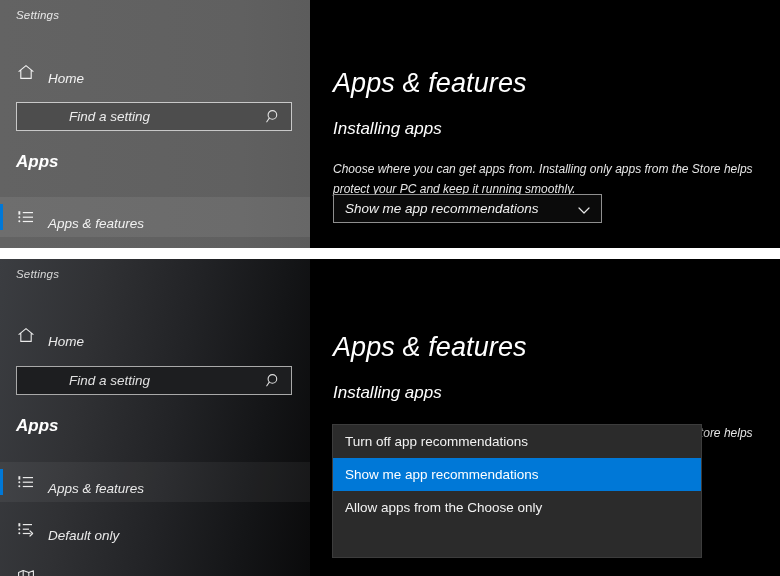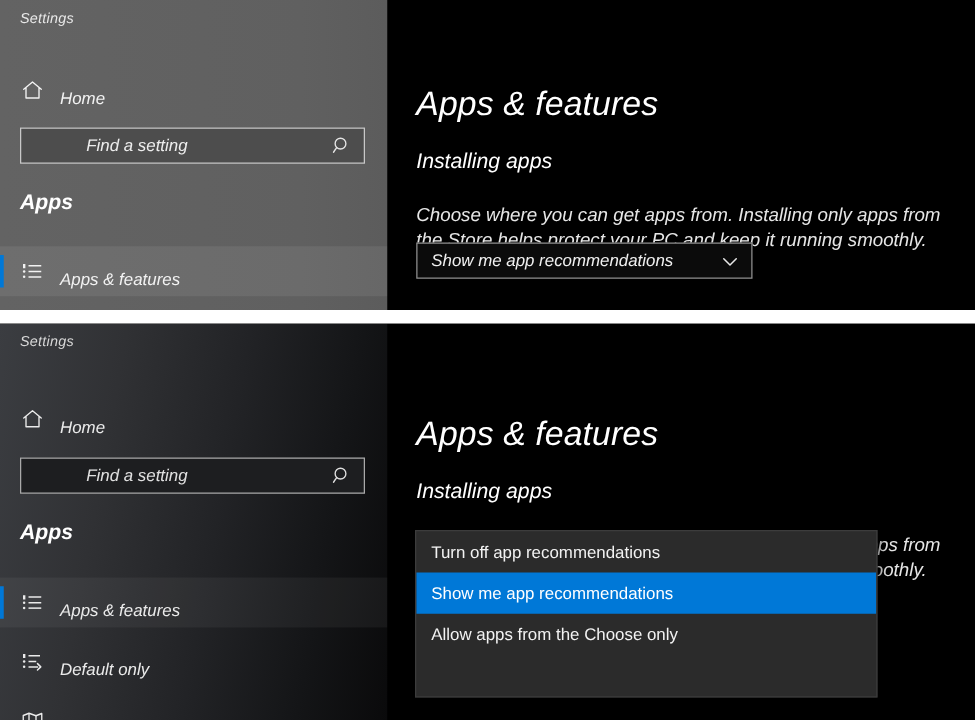--- a/index.html
+++ b/index.html
@@ -171,21 +171,21 @@
     color: #ffffff;
     font-size: 17px;
     font-weight: normal;
     white-space: nowrap;
   }
   .body-text {
     position: absolute;
     left: 23px;
     width: 432px;
     color: #e6e6e6;
-    font-size: 15px;
+    font-size: 12px;
     line-height: 19.5px;
   }
 
   
   .combo {
     position: absolute;
     left: 23px;
     width: 269px;
     height: 29px;
     box-sizing: border-box;

